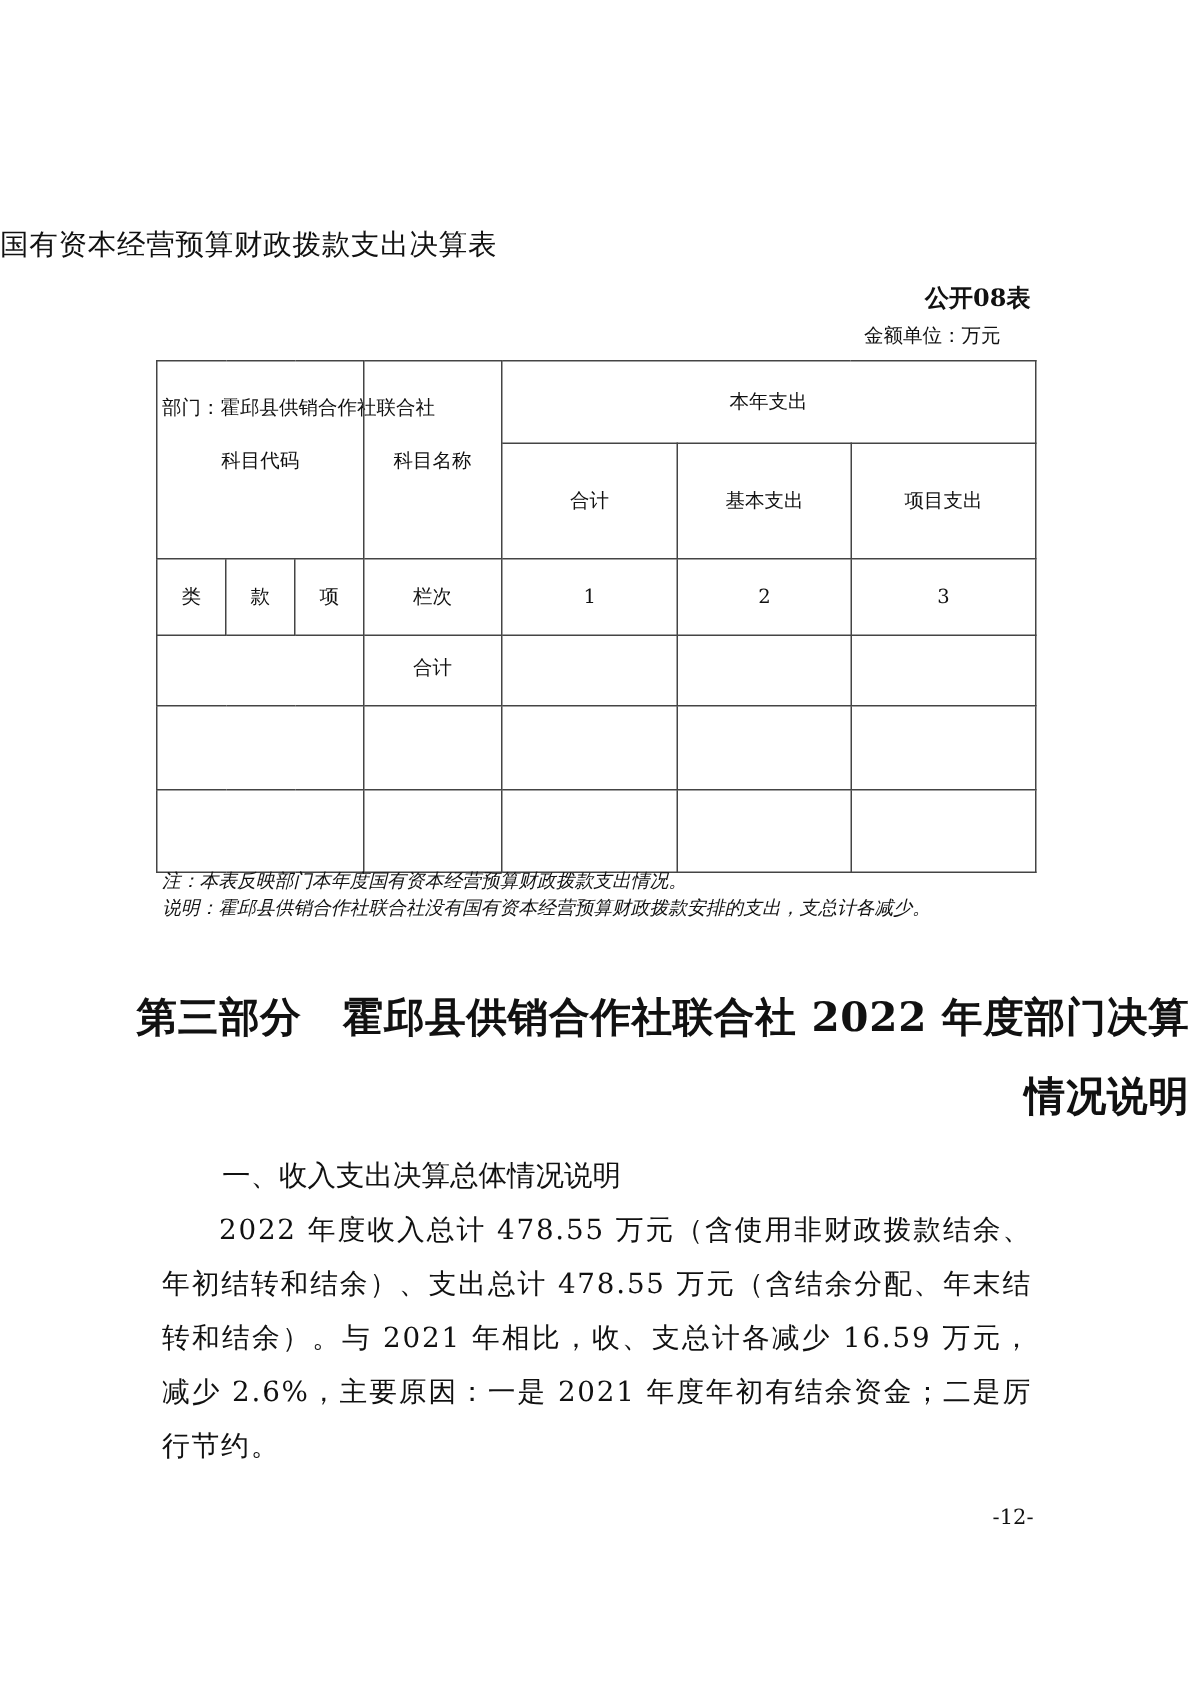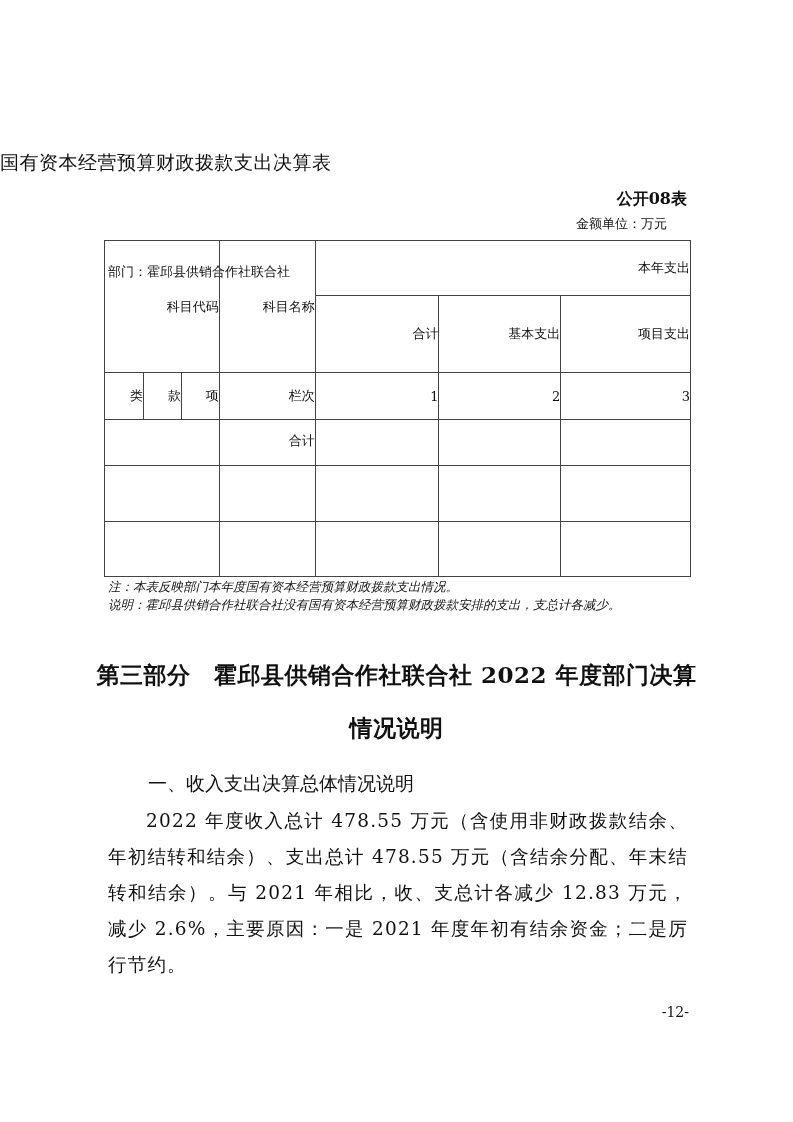--- a/index.html
+++ b/index.html
@@ -3,23 +3,23 @@
 <meta charset="utf-8">
 <style>
   html, body { margin: 0; padding: 0; background: #ffffff; }
   body { width: 793px; height: 1122px; position: relative; overflow: hidden; color: #111; font-family: "DejaVu Serif", "Liberation Serif", serif; }
   .abs { position: absolute; }
   .table-title { left: 0; width: 710px; top: 150px; text-align: left; font-family: "DejaVu Sans", "Liberation Sans", sans-serif; font-size: 19px; letter-spacing: 0.5px; }
   .form-code { right: 106px; top: 189px; font-size: 16px; font-weight: bold; }
   .dept { left: 108px; top: 215px; font-size: 13px; margin-top: 48px; }
   .unit { right: 126px; top: 215px; font-size: 13px; }
   table.grid { position: absolute; left: 104px; top: 240px; width: 587px; border-collapse: collapse; font-size: 13px; }
-  table.grid td { border: 1.3px solid #444; text-align: right; vertical-align: middle; padding: 0; }
+  table.grid td { border: 1.3px solid #444; text-align: center; vertical-align: middle; padding: 16px; }
   .note { left: 108px; font-size: 12.5px; font-style: italic; }
-  .section-title { left: 0; width: 793px; text-align: center; font-weight: bold; font-size: 23px; letter-spacing: 0.5px; }
+  .section-title { left: 0; width: 793px; text-align: right; font-weight: bold; font-size: 27px; letter-spacing: 0.5px; }
   .h1 { left: 148px; top: 771px; font-family: Liberation Sans, sans-serif; font-size: 19px; text-align: center; }
   .para { left: 108px; width: 580px; top: 803px; font-size: 18.5px; line-height: 36px; letter-spacing: 1.2px; text-indent: 38px; text-align: justify; }
   .page-num { right: 104px; top: 1004px; font-size: 14px; }
 </style>
 </head>
 <body>
 
 <div class="abs table-title">国有资本经营预算财政拨款支出决算表</div>
 <div class="abs form-code">公开08表</div>
 <div class="abs dept">部门：霍邱县供销合作社联合社</div>
@@ -79,15 +79,15 @@
 </tbody>
   </table>
 
 <div class="abs note" style="top:579px">注：本表反映部门本年度国有资本经营预算财政拨款支出情况。</div>
 <div class="abs note" style="top:597px">说明：霍邱县供销合作社联合社没有国有资本经营预算财政拨款安排的支出，支总计各减少。</div>
 
 <div class="abs section-title" style="top:660px">第三部分　霍邱县供销合作社联合社 2022 年度部门决算</div>
 <div class="abs section-title" style="top:713px">情况说明</div>
 
 <div class="abs h1">一、收入支出决算总体情况说明</div>
-<div class="abs para">2022 年度收入总计 478.55 万元（含使用非财政拨款结余、年初结转和结余）、支出总计 478.55 万元（含结余分配、年末结转和结余）。与 2021 年相比，收、支总计各减少 12.83 万元，减少 2.6%，主要原因：一是 2021 年度年初有结余资金；二是厉行节约。</div>
+<div class="abs para">2022 年度收入总计 478.55 万元（含使用非财政拨款结余、年初结转和结余）、支出总计 478.55 万元（含结余分配、年末结转和结余）。与 2021 年相比，收、支总计各减少 16.59 万元，减少 2.6%，主要原因：一是 2021 年度年初有结余资金；二是厉行节约。</div>
 
 <div class="abs page-num">-12-</div>
 
 </body></html>

